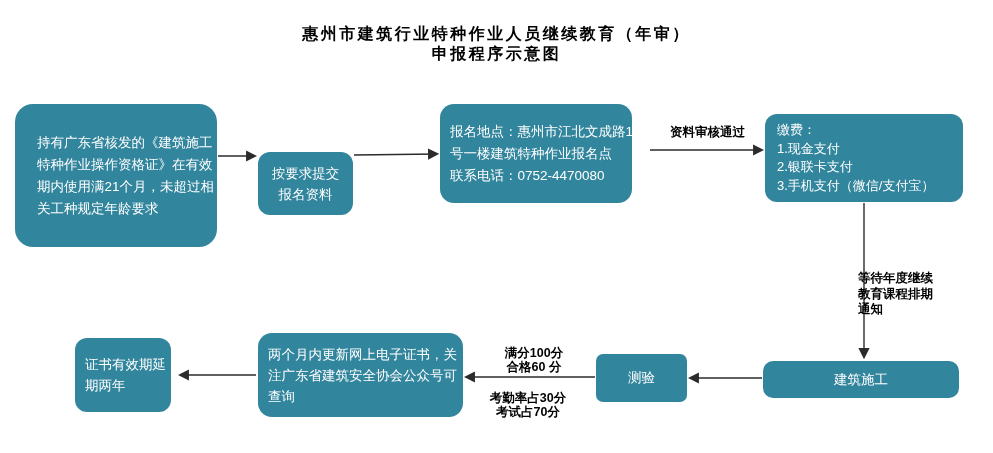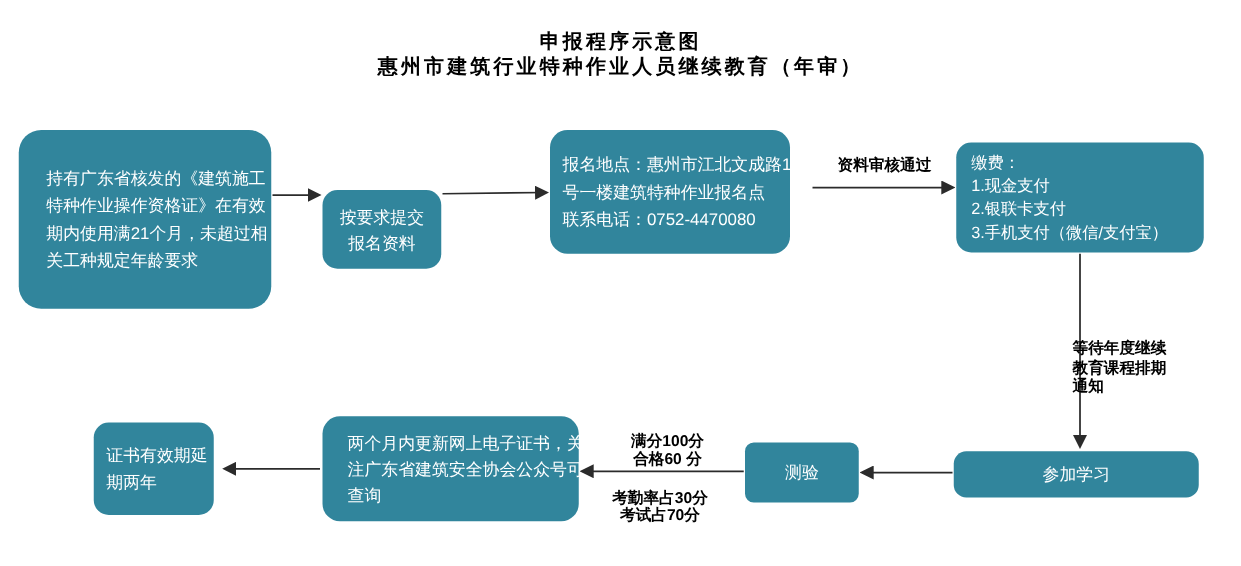--- a/index.html
+++ b/index.html
@@ -26,41 +26,41 @@
     box-sizing:border-box;
   }
   .node .ln{white-space:nowrap;}
   .center{align-items:center;text-align:center;}
   #node-cert-requirement{left:15px;top:104px;width:202px;height:143px;border-radius:18px;padding-left:22px;line-height:22px;}
   #node-submit-materials{left:258px;top:125px;width:95px;height:63px;border-radius:12px;line-height:21px;margin-top:27px;}
   #node-registration-point{left:440px;top:104px;width:192px;height:99px;border-radius:14px;padding-left:10px;line-height:22px;}
   #node-payment{left:765px;top:114px;width:198px;height:88px;border-radius:12px;padding-left:12px;line-height:18.5px;font-size:13px;}
   #node-attend-study{left:763px;top:361px;width:196px;height:37px;border-radius:10px;line-height:37px;}
   #node-test{left:596px;top:354px;width:91px;height:48px;border-radius:7px;line-height:48px;}
-  #node-update-certificate{left:258px;top:333px;width:205px;height:84px;border-radius:14px;padding-left:20px;line-height:21px;}
+  #node-update-certificate{left:258px;top:333px;width:205px;height:84px;border-radius:14px;padding-left:10px;line-height:21px;}
   #node-cert-extension{left:75px;top:338px;width:96px;height:74px;border-radius:12px;padding-left:10px;line-height:21px;}
   .edge-label{
     position:absolute;color:var(--label-text);font-weight:bold;font-size:12.5px;
   }
   #label-review-passed{left:660px;top:124px;width:95px;text-align:center;}
   #label-wait-schedule{left:858px;top:271px;width:90px;line-height:15.5px;text-align:left;}
   #label-score{left:493px;top:346px;width:82px;text-align:center;line-height:14px;}
   #label-weights{left:482px;top:391px;width:92px;text-align:center;line-height:14px;}
   svg.arrows{position:absolute;left:0;top:0;width:993px;height:453px;pointer-events:none;}
   svg.arrows line{stroke:var(--arrow);stroke-width:1.4;}
   svg.arrows marker path{fill:var(--arrow);}
 </style>
 </head>
 <body>
 
 <div id="canvas">
 
   <div class="title">
+    <div>惠州市建筑行业特种作业人员继续教育（年审）</div>
     <div>申报程序示意图</div>
-    <div>惠州市建筑行业特种作业人员继续教育（年审）</div>
   </div>
 
   <svg class="arrows" viewBox="0 0 993 453">
     <defs>
       <marker id="ah" viewBox="0 0 10 10" refX="8" refY="5" markerWidth="8" markerHeight="8" orient="auto-start-reverse">
         <path d="M0,0 L10,5 L0,10 Z"></path>
       </marker>
     </defs>
     <line x1="218" y1="156" x2="255" y2="156" marker-end="url(#ah)"></line>
     <line x1="354" y1="155" x2="437" y2="154" marker-end="url(#ah)"></line>
@@ -90,21 +90,21 @@
   </div>
 
   <div class="node" id="node-payment">
     <div class="ln">缴费：</div>
     <div class="ln">1.现金支付</div>
     <div class="ln">2.银联卡支付</div>
     <div class="ln">3.手机支付（微信/支付宝）</div>
   </div>
 
   <div class="node center" id="node-attend-study">
-    <div class="ln">参加学习</div>
+    <div class="ln">建筑施工</div>
   </div>
 
   <div class="node center" id="node-test">
     <div class="ln">测验</div>
   </div>
 
   <div class="node" id="node-update-certificate">
     <div class="ln">两个月内更新网上电子证书，关</div>
     <div class="ln">注广东省建筑安全协会公众号可</div>
     <div class="ln">查询</div>

